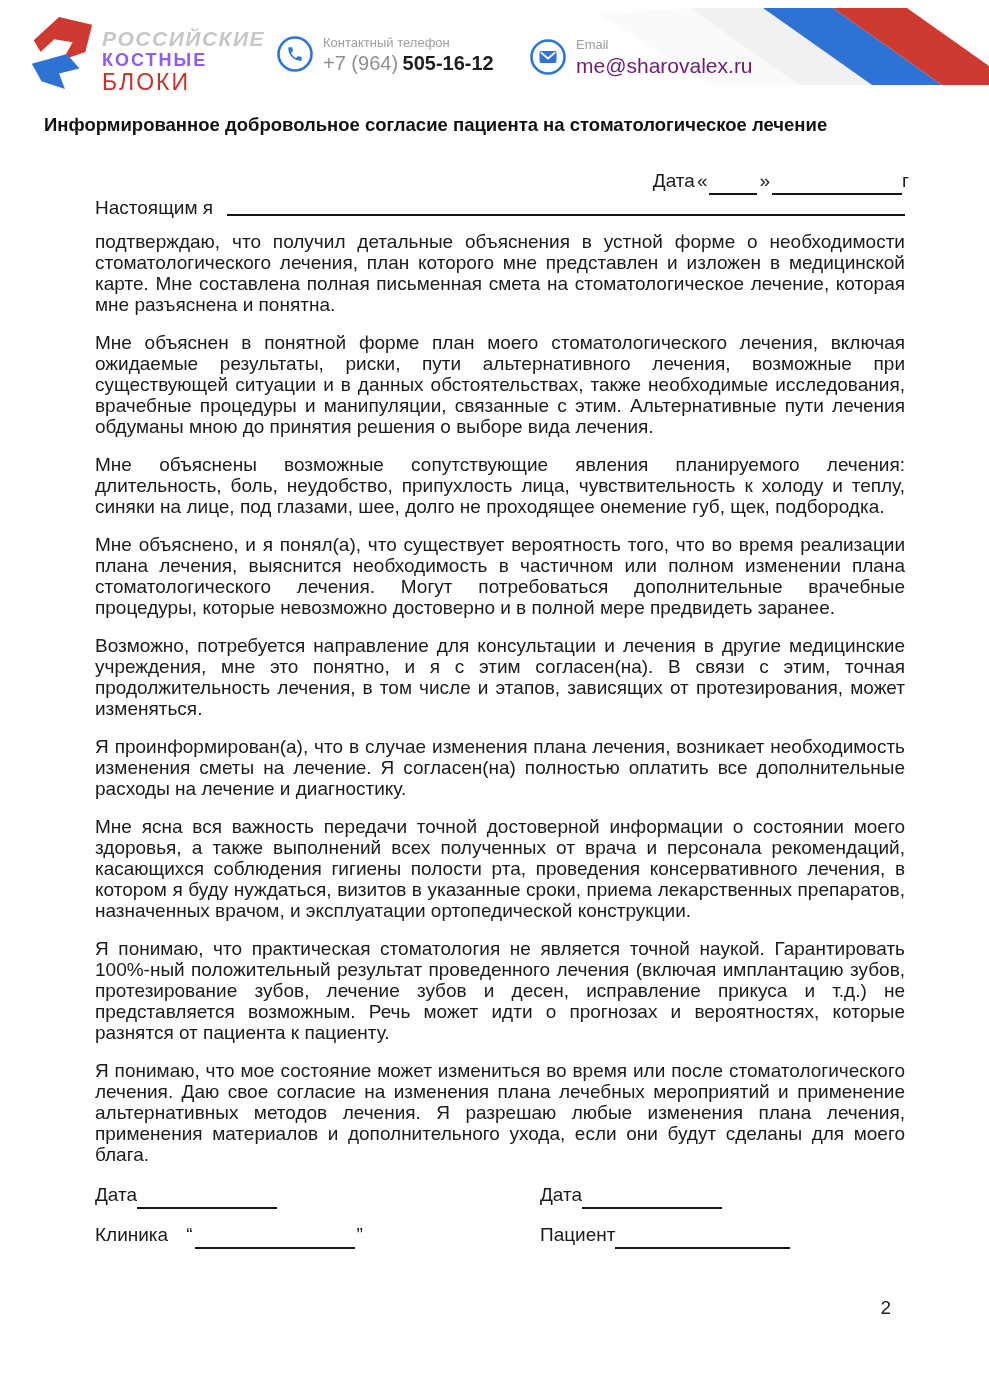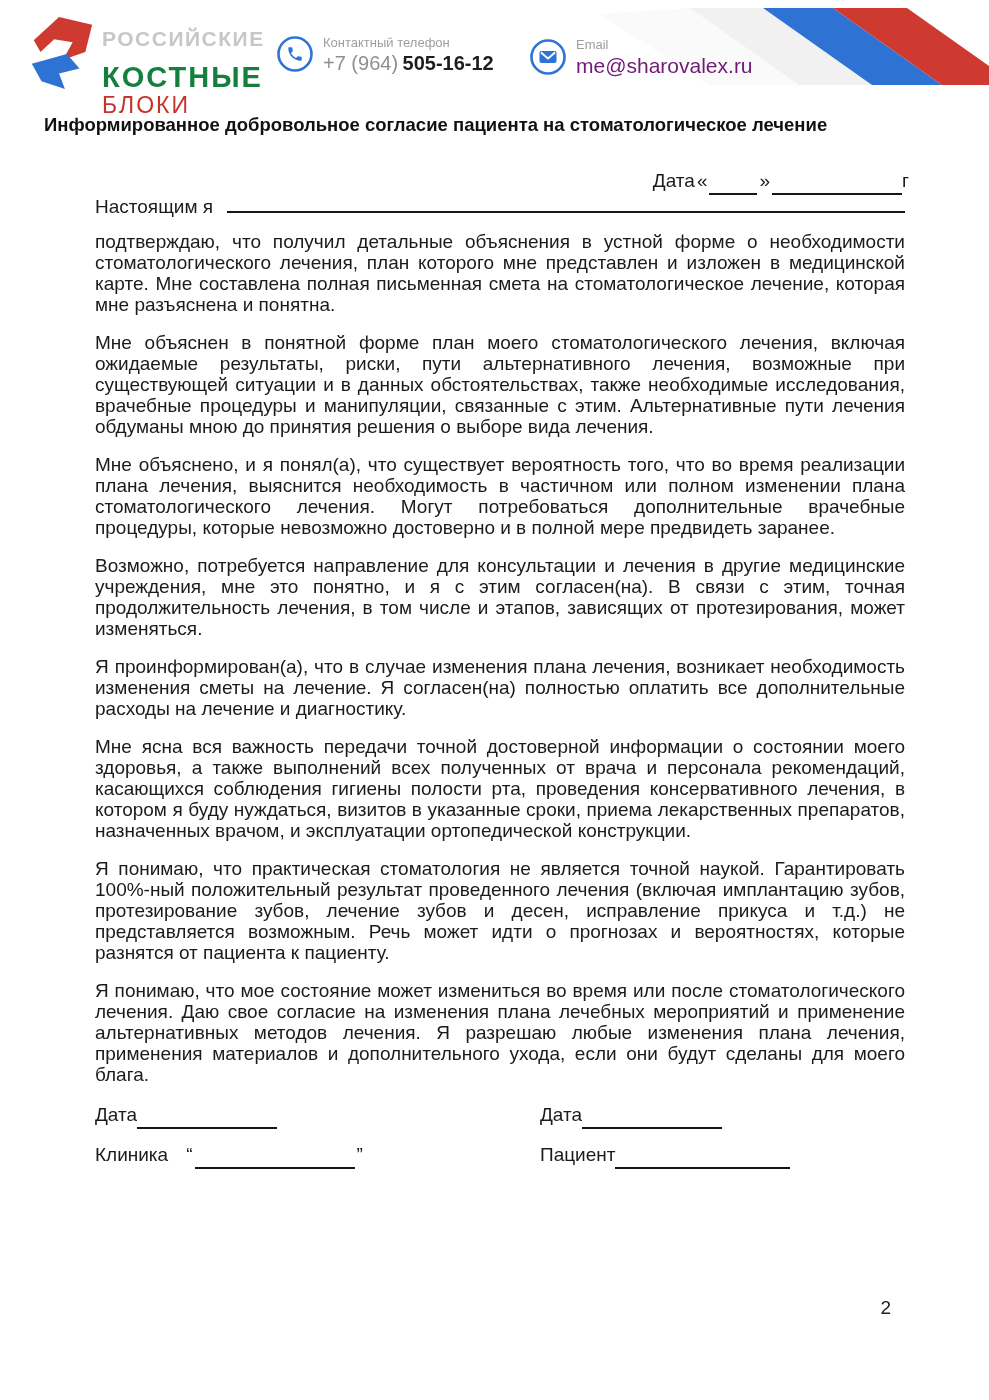--- a/index.html
+++ b/index.html
@@ -10,22 +10,22 @@
     font-family:"Liberation Sans","DejaVu Sans",sans-serif;
     color:#1b1b1b;
     overflow:hidden;
   }
   
   .letterhead{position:relative;height:100px;}
   .ribbon{position:absolute;top:0;right:0;width:420px;height:90px;}
   .logo{position:absolute;left:24px;top:12px;display:flex;align-items:flex-start;}
   .logo-r{width:74px;height:80px;}
   .logo-text{margin-left:4px;padding-top:16px;line-height:1;}
-  .logo-line1{font-size:21px;font-weight:600;letter-spacing:1.5px;color:#c7c7c7;margin-bottom:14px;}
-  .logo-line2{font-size:29px;font-weight:700;letter-spacing:2px;color:#15803d;margin-bottom:2px;}
+  .logo-line1{font-size:21px;font-weight:600;letter-spacing:1.5px;color:#c7c7c7;margin-bottom:2px;font-style:italic;}
+  .logo-line2{font-size:18px;font-weight:700;letter-spacing:2px;color:#8b5cf6;margin-bottom:2px;}
   .logo-line3{font-size:23px;font-weight:400;letter-spacing:2px;color:#c5342b;}
   .contact{position:absolute;display:flex;align-items:center;}
   .contact-phone{left:276px;top:35px;}
   .contact-email{left:529px;top:38px;}
   .contact-icon{width:38px;height:38px;flex:0 0 auto;}
   .contact-col{margin-left:9px;line-height:1;}
   .contact-label{font-size:13px;color:#9e9e9e;margin-bottom:4px;}
   .phone-prefix{font-size:20px;color:#8f8f8f;}
   .phone-number{font-size:20px;color:#1d1d1d;font-weight:600;}
   .email-value{font-size:21px;color:#701a75;}
@@ -40,21 +40,21 @@
     margin:34px 80px 0 95px;
     font-size:19px;height:22px;
   }
   .uline{display:inline-block;border-bottom:2px solid #161616;height:15px;position:relative;top:3px;}
   .u48{width:48px;}
   .u130{width:130px;}
   .u140{width:140px;}
   .u160{width:160px;}
   .u175{width:175px;}
   .intro-row{
-    display:flex;align-items:flex-start;
+    display:flex;align-items:center;
     margin:4px 84px 0 95px;
     font-size:19px;line-height:21px;height:22px;
   }
   .intro-fill{flex:1;border-bottom:2px solid #161616;margin-left:14px;height:15px;}
   .body{
     margin:0 84px 0 95px;
     font-size:19px;line-height:21px;
     text-align:justify;
   }
   .body p{margin:0 0 17px 0;}
@@ -138,20 +138,21 @@
   </div>
 
   <div class="intro-row">
     <span>Настоящим  я</span>
     <span class="intro-fill"></span>
   </div>
 
   <div class="body">
     <p class="cont">подтверждаю, что получил детальные объяснения в устной форме о необходимости стоматологического лечения, план которого мне представлен и изложен в медицинской карте. Мне составлена полная письменная смета на стоматологическое лечение, которая мне разъяснена и понятна.</p>
     <p>Мне объяснен в понятной форме план моего стоматологического лечения, включая ожидаемые результаты, риски, пути альтернативного лечения, возможные при существующей ситуации и в данных обстоятельствах, также необходимые исследования, врачебные процедуры и манипуляции, связанные с этим. Альтернативные пути лечения обдуманы мною до принятия решения о выборе вида лечения.</p>
+    <p>Мне объяснены возможные сопутствующие явления планируемого лечения: длительность, боль, неудобство, припухлость лица, чувствительность к холоду и теплу, синяки на лице, под глазами, шее, долго не проходящее онемение губ, щек, подбородка.</p>
     <p>Мне объяснено, и я понял(а), что существует вероятность того, что во время реализации плана лечения, выяснится необходимость в частичном или полном изменении плана стоматологического лечения. Могут потребоваться дополнительные врачебные процедуры, которые невозможно достоверно и в полной мере предвидеть заранее.</p>
     <p>Возможно, потребуется направление для консультации и лечения в другие медицинские учреждения, мне это понятно, и я с этим согласен(на). В связи с этим, точная продолжительность лечения, в том числе и этапов, зависящих от протезирования, может изменяться.</p>
     <p>Я проинформирован(а), что в случае изменения плана лечения, возникает необходимость изменения сметы на лечение. Я согласен(на) полностью оплатить все дополнительные расходы на лечение и диагностику.</p>
     <p>Мне ясна вся важность передачи точной достоверной информации о состоянии моего здоровья, а также выполнений всех полученных от врача и персонала рекомендаций, касающихся соблюдения гигиены полости рта, проведения консервативного лечения, в котором я буду нуждаться, визитов в указанные сроки, приема лекарственных препаратов, назначенных врачом, и эксплуатации ортопедической конструкции.</p>
     <p>Я понимаю, что практическая стоматология не является точной наукой. Гарантировать 100%-ный положительный результат проведенного лечения (включая имплантацию зубов, протезирование зубов, лечение зубов и десен, исправление прикуса и т.д.) не представляется возможным. Речь может идти о прогнозах и вероятностях, которые разнятся от пациента к пациенту.</p>
     <p>Я понимаю, что мое состояние может измениться во время или после стоматологического лечения. Даю свое согласие на изменения плана лечебных мероприятий и применение альтернативных методов лечения. Я разрешаю любые изменения плана лечения, применения материалов и дополнительного ухода, если они будут сделаны для моего блага.</p>
   </div>
 
   <div class="sig">
     <div class="sig-row">

